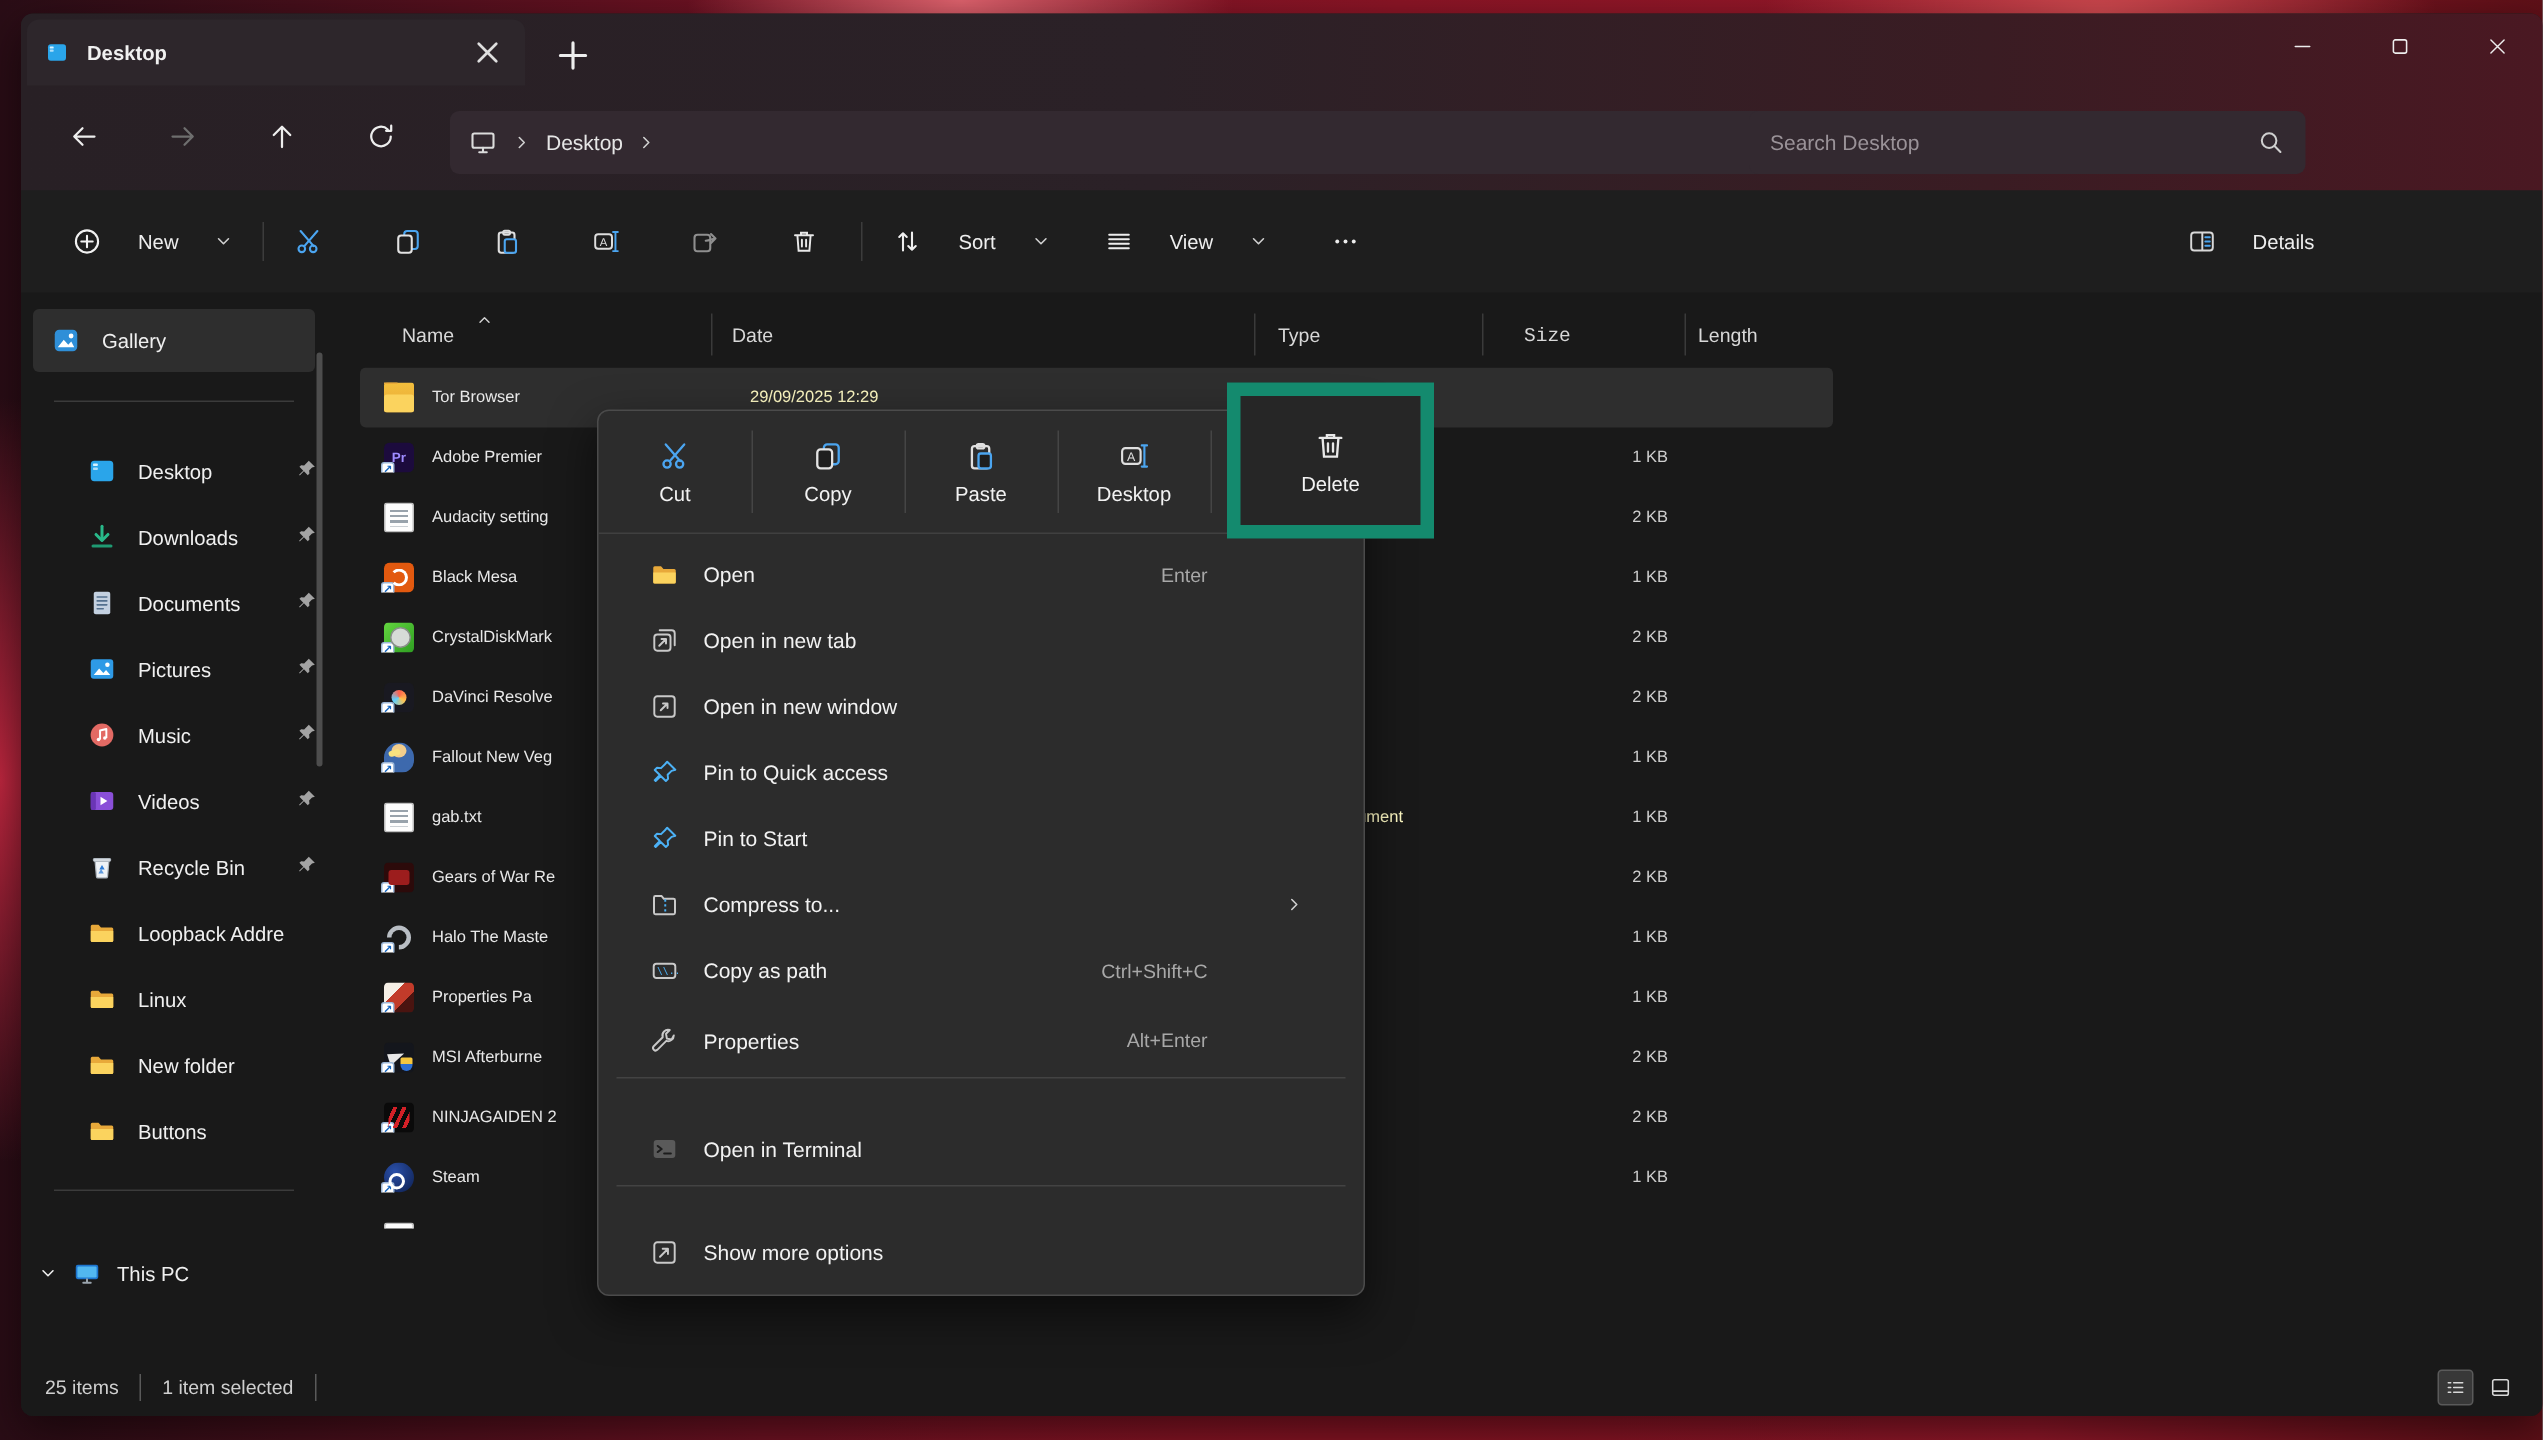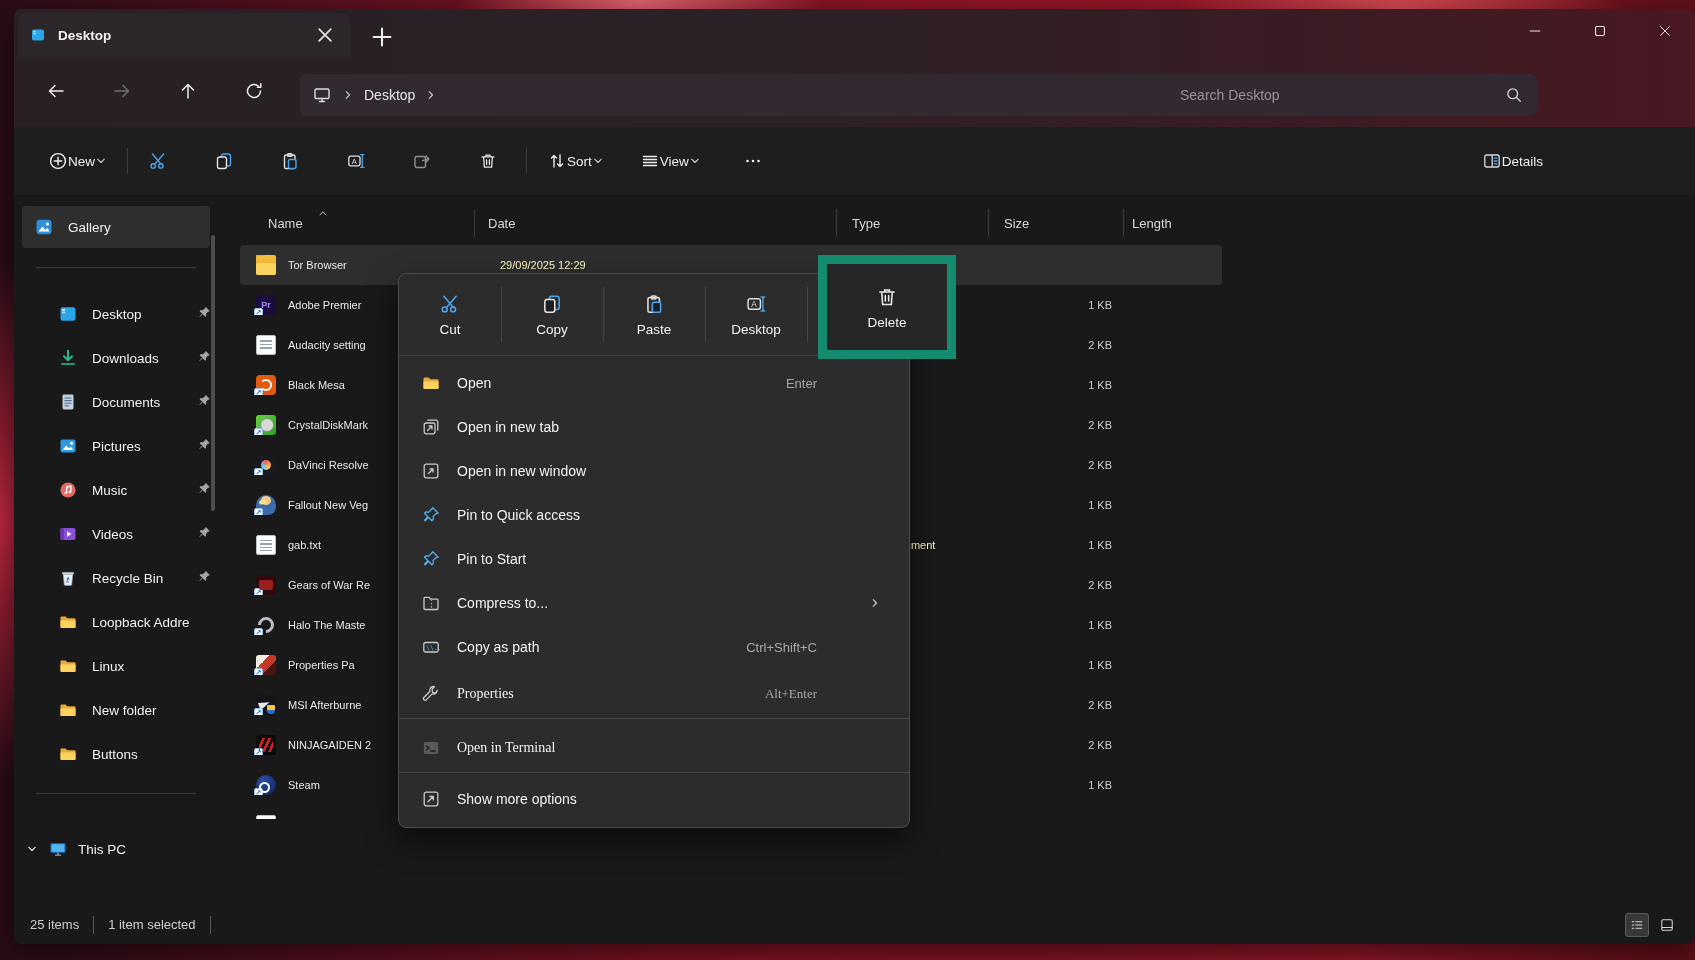--- a/index.html
+++ b/index.html
@@ -29,21 +29,21 @@
   .capbtn{top:0;width:60px;height:44px;display:flex;align-items:center;justify-content:center;}
   
   .navbtn{top:62px;width:40px;height:40px;display:flex;align-items:center;justify-content:center;border-radius:4px;}
   .pill{top:65px;height:42px;background:#332930;border-radius:6px;display:flex;align-items:center;color:#e6e6e6;}
   #addr{left:286px;width:894px;padding:0 12px;gap:10px;font-size:14px;}
   #srch{left:1152px;width:371px;padding:0 14px;}
   #srch input{flex:1;background:transparent;border:none;outline:none;color:#e6e6e6;font-size:14px;font-family:inherit;}
   #srch input::placeholder{color:#9a9298;}
   
   #cmdbar{left:0;top:118px;width:100%;height:68px;background:#1e1e1e;display:flex;align-items:center;}
-  .cbtn{display:flex;align-items:center;justify-content:center;border-radius:4px;height:40px;color:#eee;font-size:13.5px;gap:0;}
+  .cbtn{display:flex;align-items:center;justify-content:center;border-radius:4px;height:40px;color:#eee;font-size:13.5px;gap:24px;}
   .ic{display:inline-flex;align-items:center;justify-content:center;}
   .ic svg{width:100%;height:100%;display:block;}
   .i20{width:20px;height:20px;} .i16{width:16px;height:16px;} .i12{width:12px;height:12px;} .i22{width:22px;height:22px;}
   .csep{width:1px;height:26px;background:#3c3c3c;margin:0 8px;}
   
   #content{left:0;top:186px;width:100%;height:710px;background:#191919;}
   
   .hdrrow{left:226px;top:10px;width:982px;height:36px;display:grid;
           grid-template-columns:234px 362px 152px 135px 1fr;align-items:center;
           color:#d8d8d8;font-size:13px;}
@@ -101,26 +101,26 @@
          border:0.5px solid #9db8d8;}
   .badge::after{content:"\2197";position:absolute;left:0;top:0;width:100%;height:100%;color:#1465c0;
          font-size:7.5px;line-height:8px;text-align:center;font-weight:bold;}
   
   #cmenu{left:384px;top:78px;width:512px;background:#2c2c2c;border:1px solid #4b4b4b;border-radius:8px;
          box-shadow:0 12px 30px rgba(0,0,0,.55);color:#f2f2f2;z-index:5;}
   .mrow{display:flex;height:82px;border-bottom:1px solid #404040;}
   .mcell{flex:1;display:flex;flex-direction:column;align-items:center;justify-content:center;gap:7px;
          font-size:13.5px;position:relative;}
   .mcell + .mcell::before{content:"";position:absolute;left:0;top:13px;bottom:13px;width:1px;background:#454545;}
-  .mitems{padding:5px 0 6px;}
+  .mitems{padding:5px 12px 6px;}
   .mitem{height:44px;display:flex;align-items:center;padding:0 22px;gap:16px;font-size:14px;}
   .mitem .mlabel{flex:1;}
   .mitem .msc{color:#a8a8a8;font-size:13px;margin-right:36px;}
   .mitem .msub{color:#cfcfcf;font-size:13px;margin-right:6px;}
-  .mitem.sep-true{border-bottom:1px solid #434343;margin-bottom:4px;padding-bottom:0;height:50px;align-items:center;font-family:Liberation Serif, serif;}
+  .mitem.sep-true{border-bottom:1px solid #434343;margin-bottom:22px;padding-bottom:0;height:50px;align-items:center;}
   
   #anno{left:804px;top:60px;width:138px;height:104px;background:#262626;border:9px solid #148a6e;z-index:6;
         display:flex;flex-direction:column;align-items:center;justify-content:center;gap:6px;color:#f2f2f2;font-size:13.5px;}
   
   #statusbar{left:0;top:896px;width:100%;height:39px;background:#191919;display:flex;align-items:center;
              color:#cfcfcf;font-size:13px;padding-left:16px;gap:14px;}
   .sbar-div{width:1px;height:18px;background:#5a5a5a;}
   .viewbtn{width:24px;height:24px;border-radius:3px;display:flex;align-items:center;justify-content:center;}
   .viewbtn.active{background:#383838;border:1px solid #5a5a5a;}
 </style>
@@ -354,21 +354,21 @@
       <div style="padding-left:28px;position:relative;">
         <span class="ic abs" style="left:77px;top:-9px;width:12px;height:12px;">
             <svg viewBox="0 0 20 20" fill="none" stroke="#cfcfcf" stroke-width="1.6" stroke-linecap="round" stroke-linejoin="round">
               <path d="M5 13l5-5 5 5"></path>
             </svg>
           </span>
         <span>Name</span>
       </div>
       <div style="padding-left:14px;"><span>Date</span></div>
       <div style="padding-left:16px;"><span>Type</span></div>
-      <div style="padding-left:16px;"><span>Size</span></div>
+      <div style="padding-left:28px;font-family:Liberation Mono, monospace;"><span>Size</span></div>
       <div style="padding-left:9px;"><span>Length</span></div>
     </div>
     <div class="hdiv abs" style="left:460px;"></div>
     <div class="hdiv abs" style="left:822px;"></div>
     <div class="hdiv abs" style="left:974px;"></div>
     <div class="hdiv abs" style="left:1109px;"></div>
 
     <div class="side-gallery abs">
       <span class="ic i20">
           <svg viewBox="0 0 20 20">

